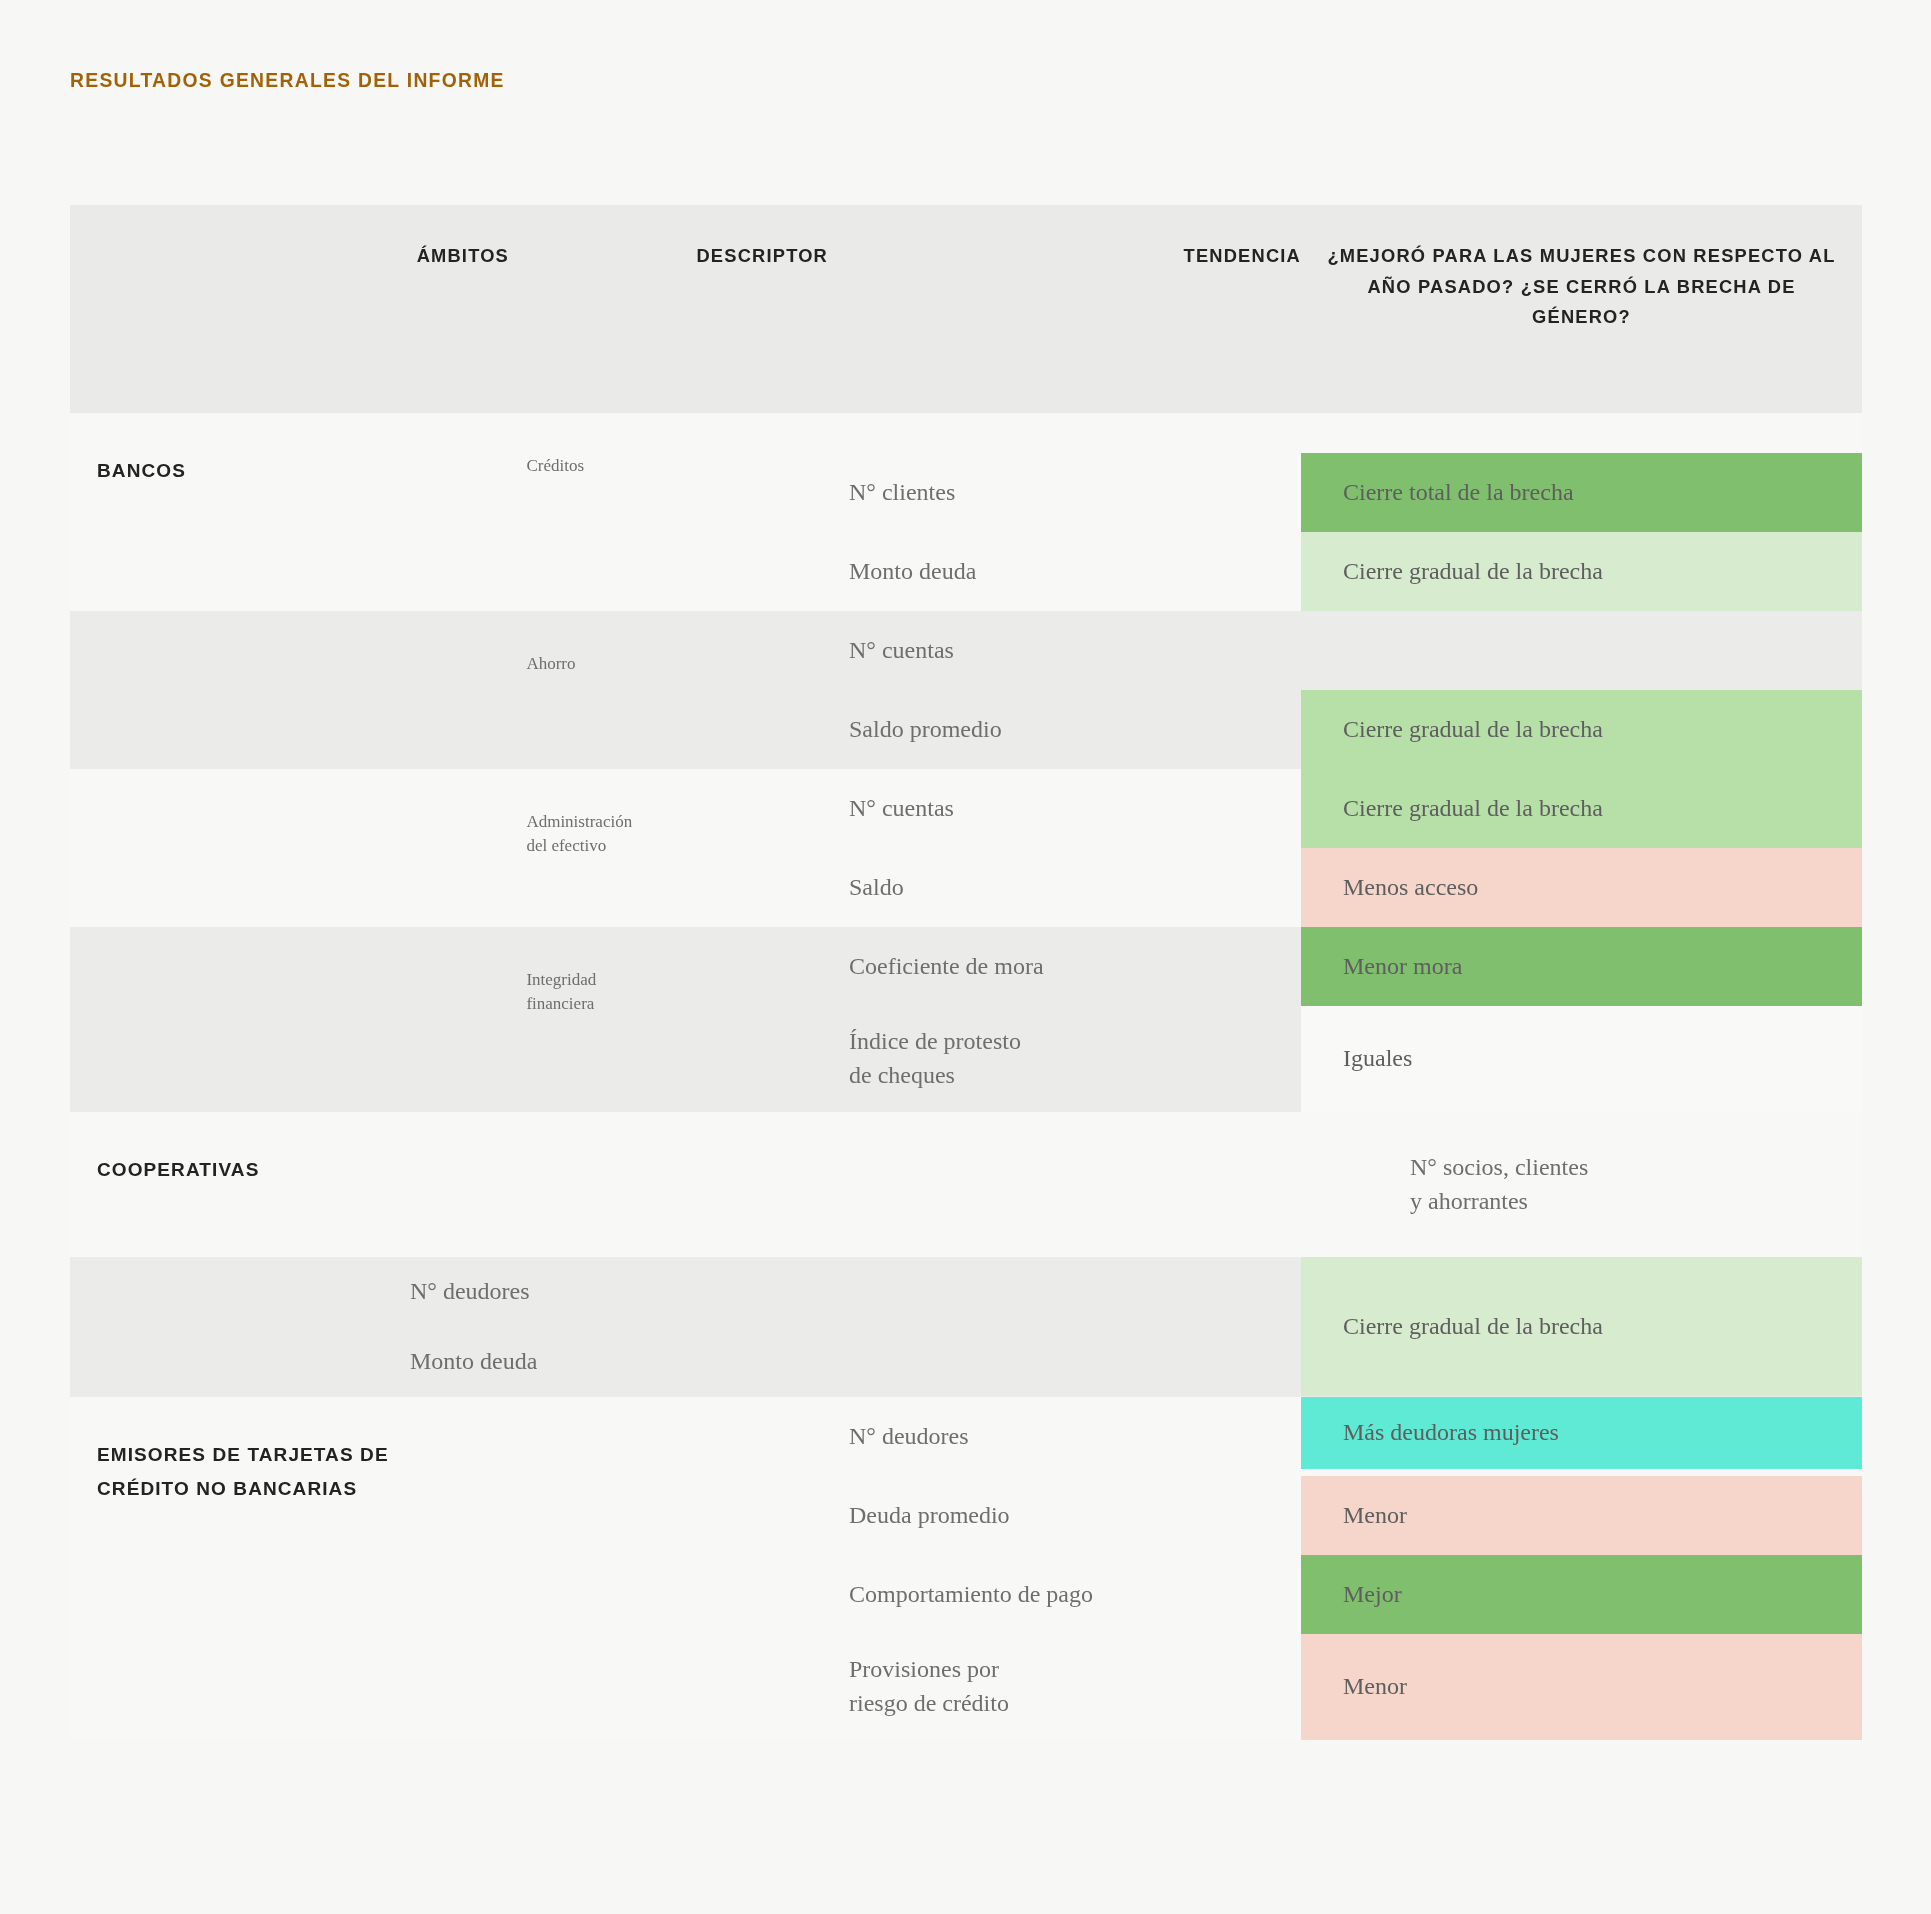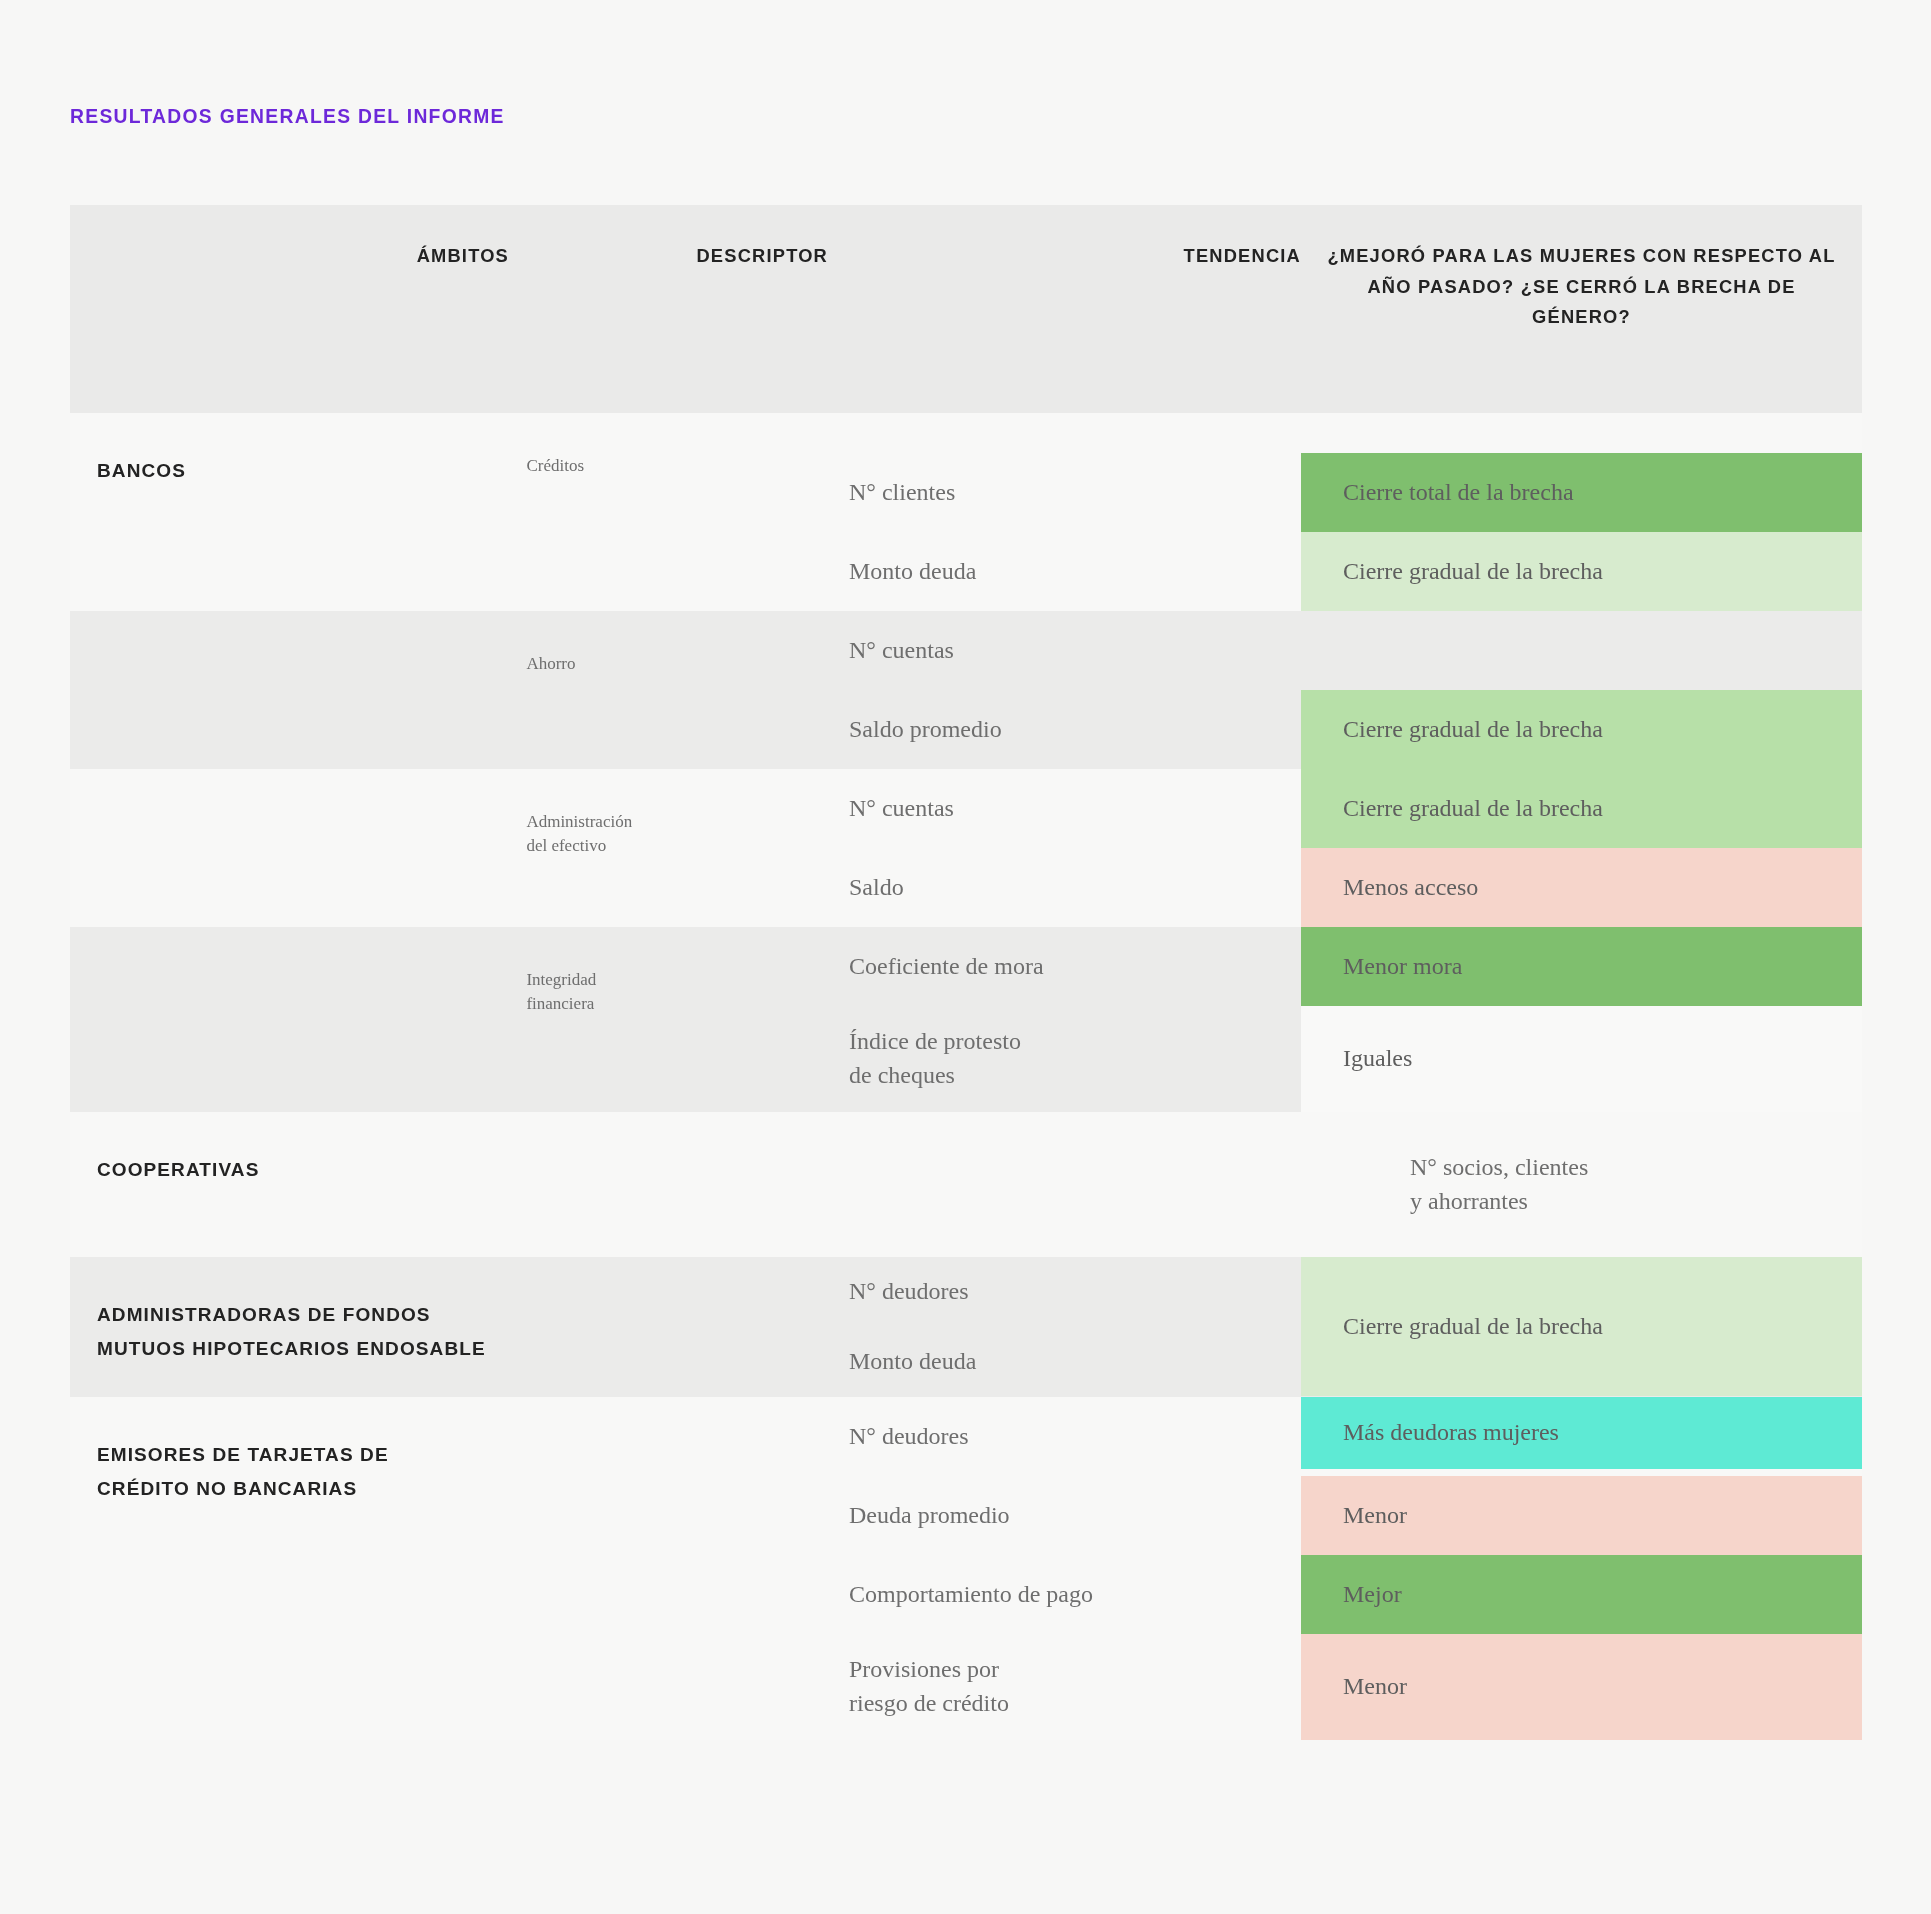--- a/index.html
+++ b/index.html
@@ -19,23 +19,22 @@
 
   
   .page-title {
     position: absolute;
     left: 70px;
     top: 70px;
     font-family: "Liberation Sans", sans-serif;
     font-size: 19.3px;
     font-weight: 700;
     letter-spacing: 1.3px;
-    color: #6d28d9;
+    color: #a16207;
     text-transform: uppercase;
-    margin-top: 36px;
   }
 
   
   .table {
     position: absolute;
     left: 70px;
     top: 205px;
     width: 1792px;
   }
 
@@ -230,21 +229,20 @@
           <div class="cell-desc c-desc"></div>
           <div class="rowstack">
             <div class="trow" style="height: 145px; justify-content: flex-end;">
               <div class="tendwrap c-tend" style="padding-left: 21px;">
                 <div class="cell-tend" style="height: 145px; padding-left: 0px;">N° socios, clientes<br>y ahorrantes</div>
               </div>
             </div>
           </div>
         </div>
         <div class="band shaded">
-          <div class="cell-ambito c-ambito">ADMINISTRADORAS DE FONDOS<br>MUTUOS HIPOTECARIOS ENDOSABLE</div>
           <div class="cell-desc c-desc"></div>
           <div class="res-block" style="position: absolute; left: 1231px; top: 0px; width: 561px; height: 139px; background: rgb(215, 235, 206);">Cierre gradual de la brecha</div>
           <div class="rowstack">
             <div class="trow" style="height: 70px;">
               <div class="tendwrap c-tend" style="padding-left: 21px;">
                 <div class="cell-tend" style="height: 70px; padding-left: 0px;">N° deudores</div>
               </div>
               <div class="cell-res c-res" style="height: 70px;"></div>
             </div>
             <div class="trow" style="height: 70px;">

